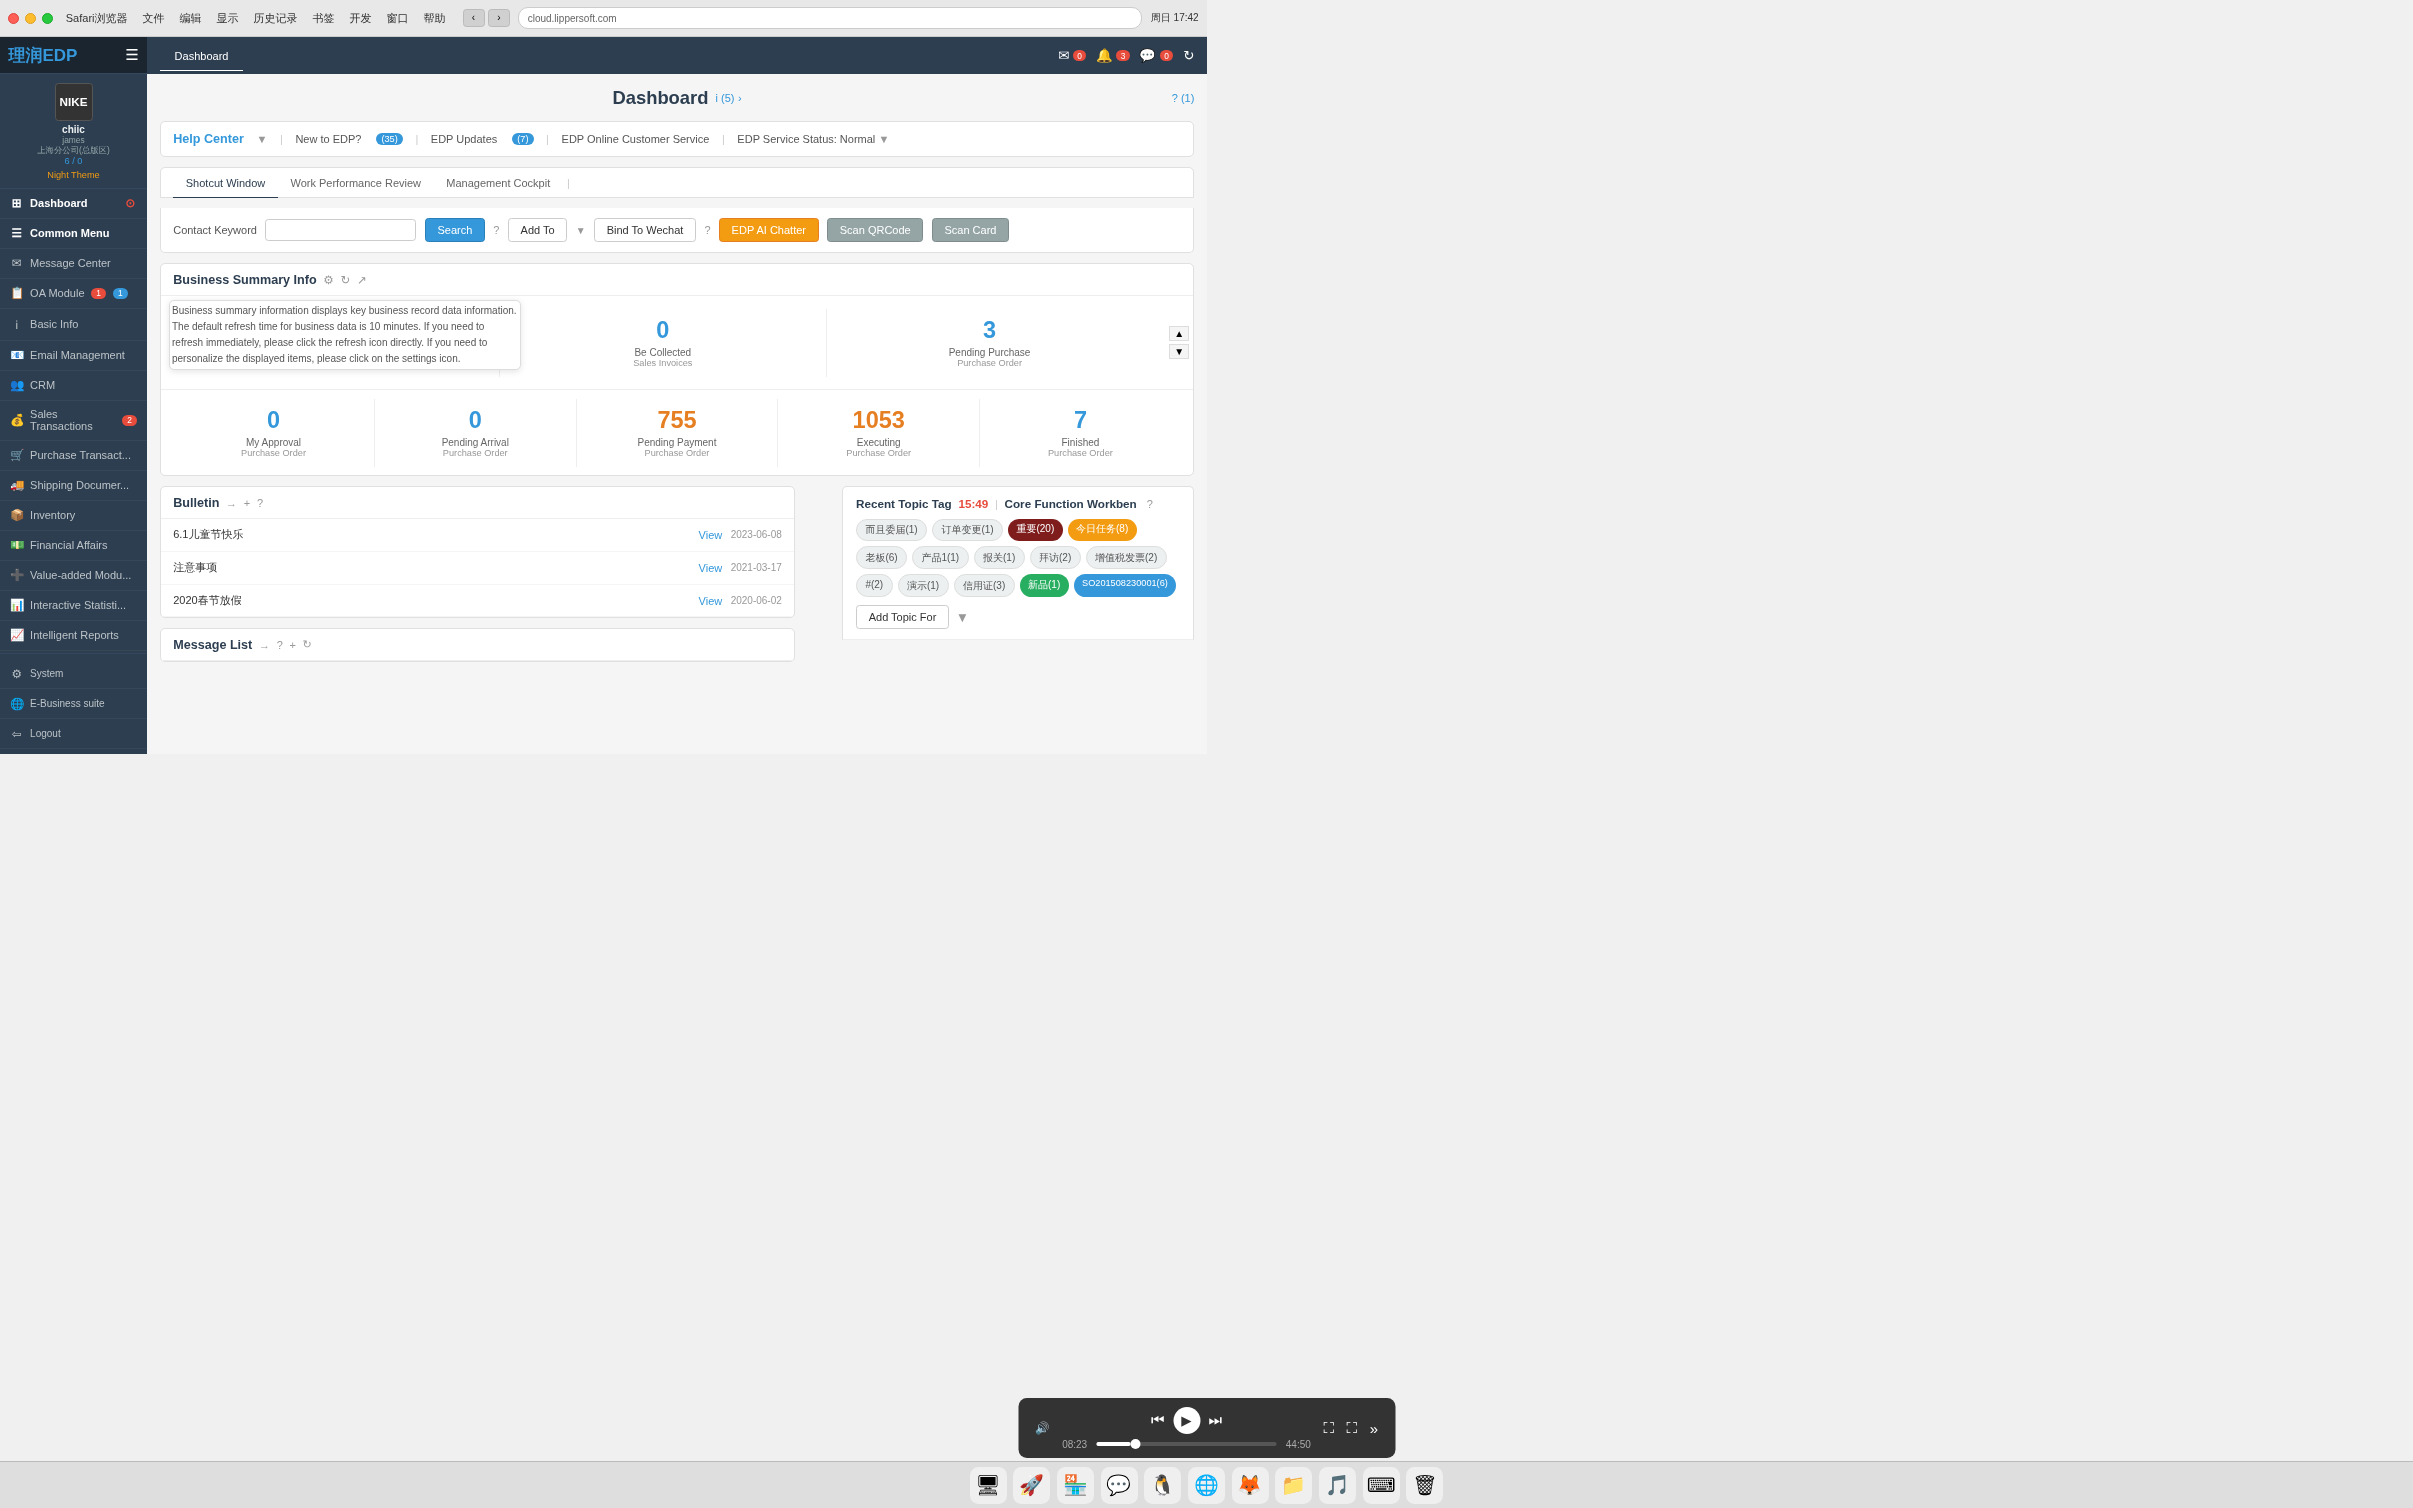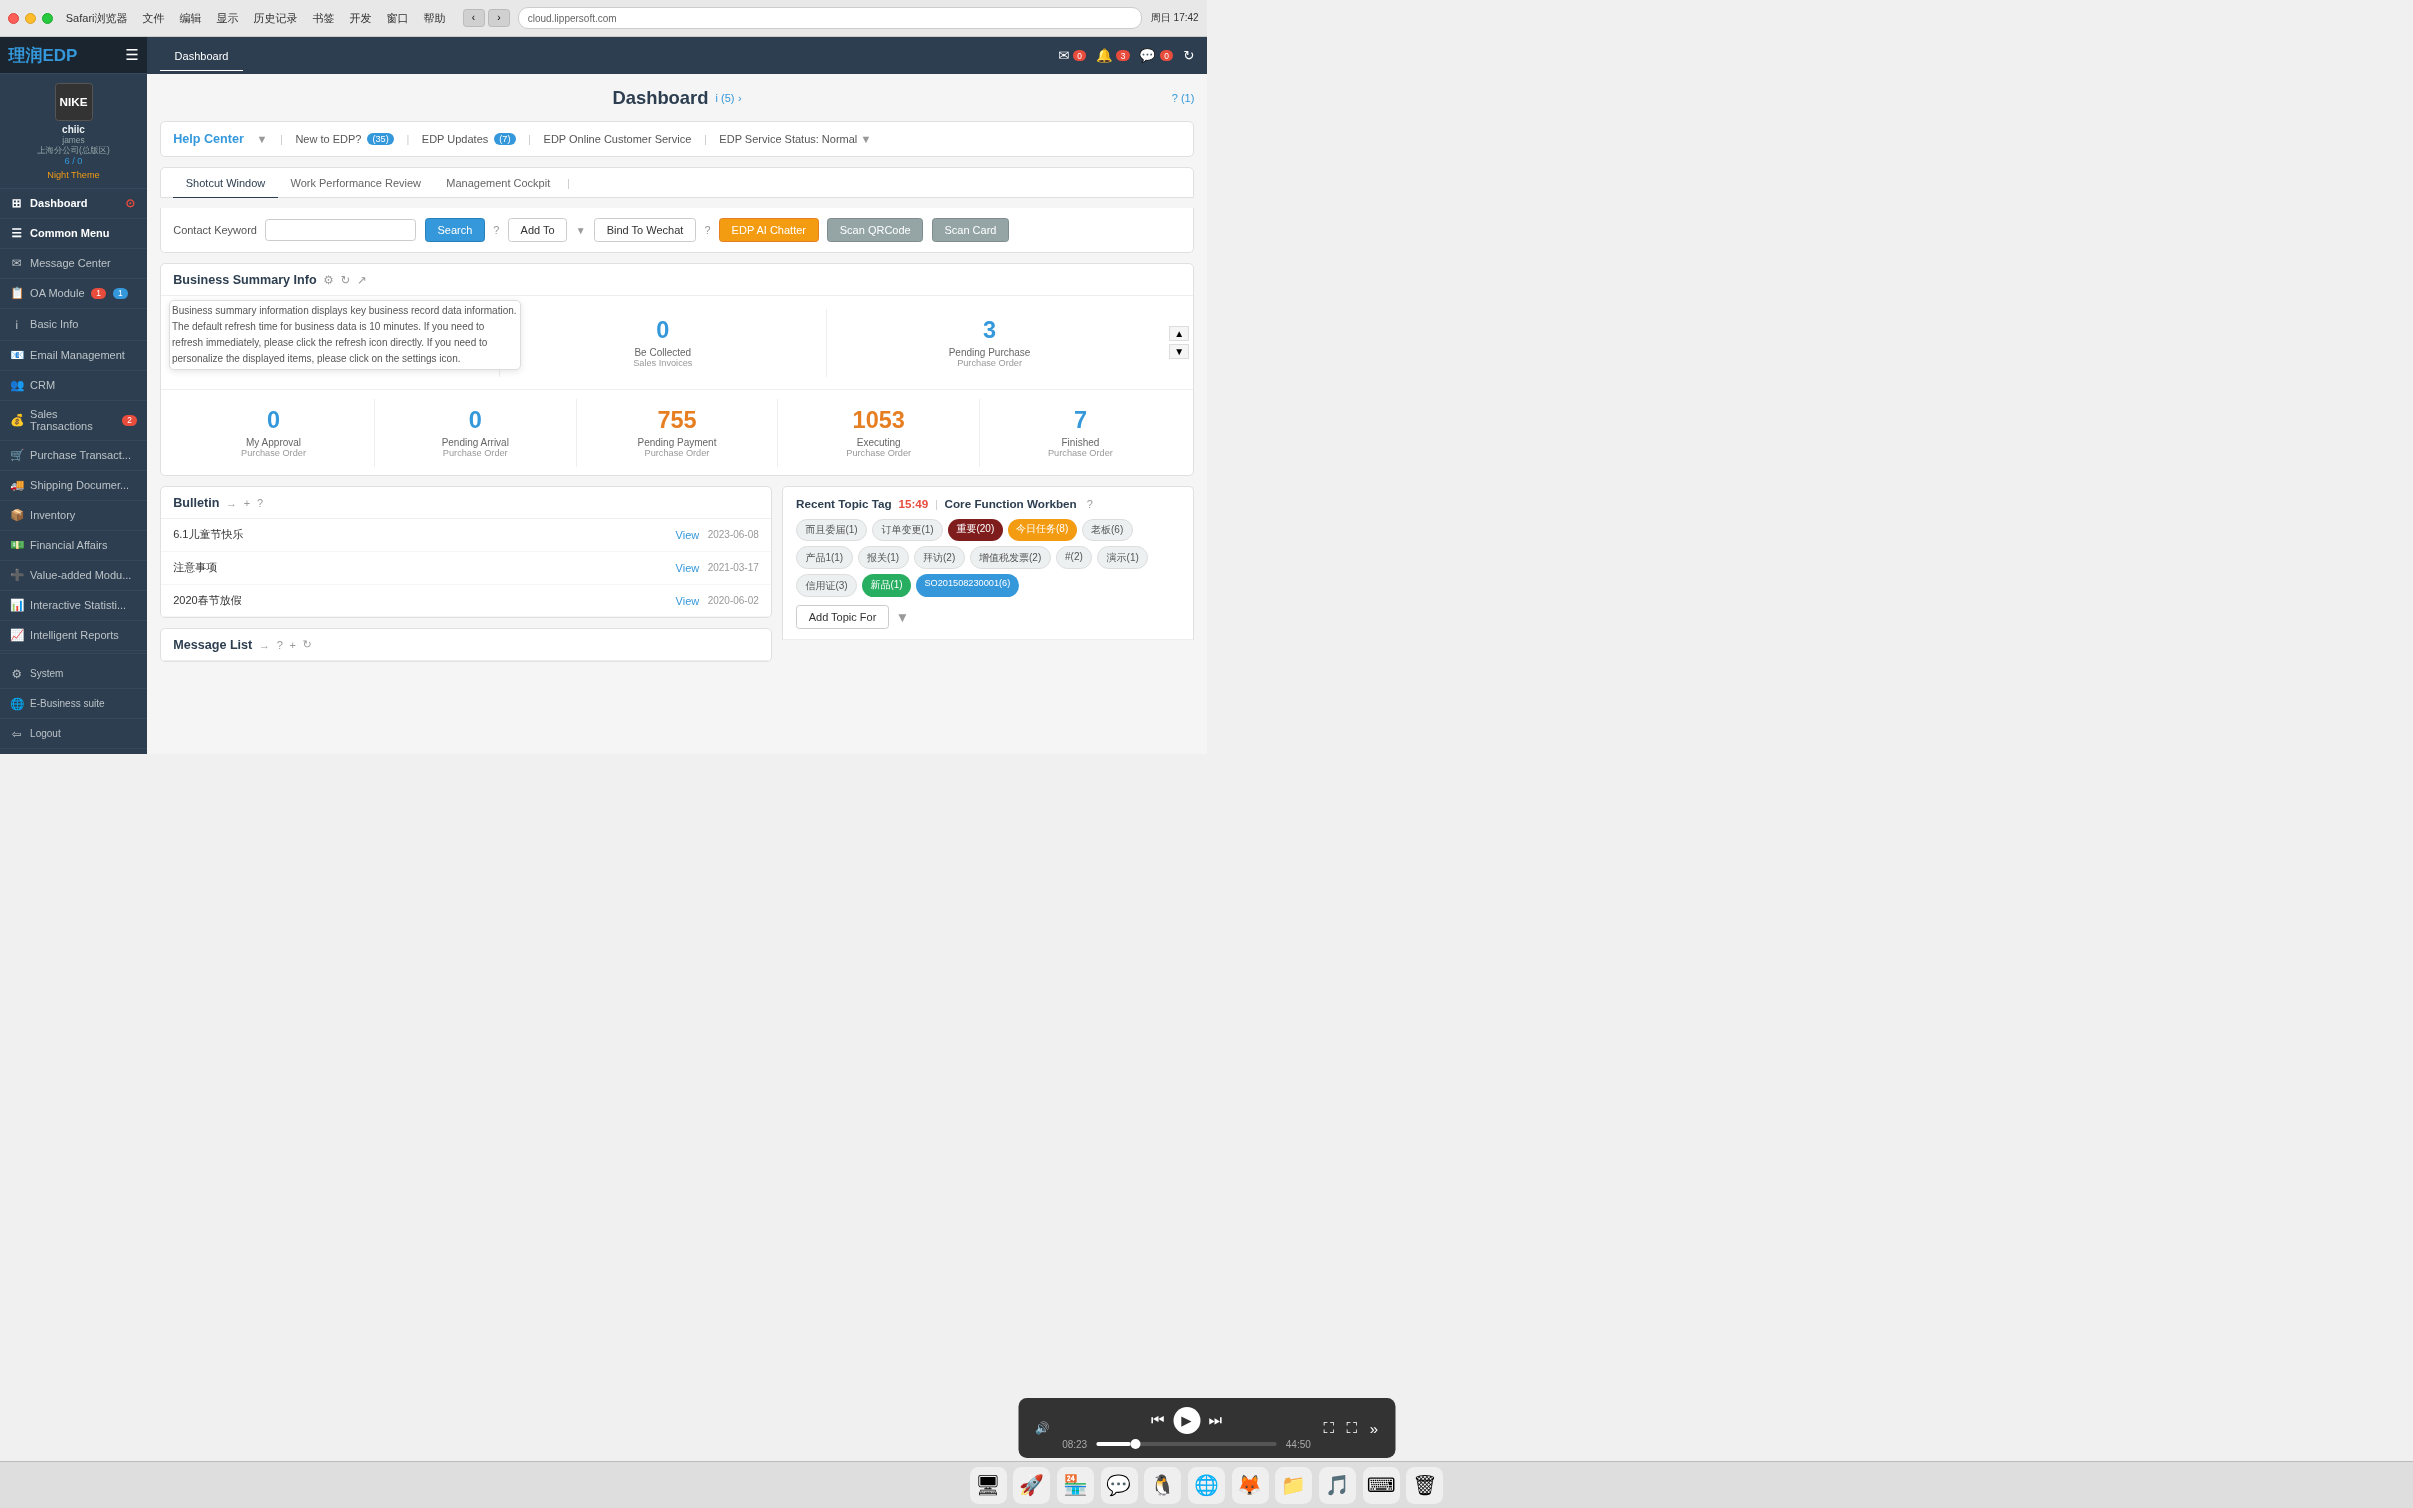--- a/index.html
+++ b/index.html
@@ -58,21 +58,21 @@
 
     
     .dashboard-title-row { display: flex; align-items: center; justify-content: center; margin-bottom: 12.6px; position: relative; }
     .dashboard-title { font-size: 18.4px; font-weight: bold; color: #2c3e50; }
     .dashboard-info { color: #3498db; margin-left: 6.7px; font-size: 11px; cursor: pointer; }
     .help-btn { position: absolute; right: 0; color: #3498db; font-size: 11px; cursor: pointer; }
 
     
     .help-center-bar { background: white; border-radius: 5px; padding: 10px 12.6px; display: flex; align-items: center; gap: 12.6px; margin-bottom: 10px; flex-wrap: wrap; border: 0.8px solid #e0e0e0; }
     .help-center-title { color: #3498db; font-size: 12.6px; font-weight: bold; cursor: pointer; }
-    .help-item { color: #555; font-size: 11px; cursor: pointer; display: flex; align-items: center; gap: 6px; justify-content: flex-end; }
+    .help-item { color: #555; font-size: 11px; cursor: pointer; display: flex; align-items: center; gap: 15px; justify-content: flex-end; }
     .help-item .badge { background: #3498db; color: white; border-radius: 8.4px; padding: 0.8px 5px; font-size: 9.2px; }
     .help-divider { color: #ccc; }
     .help-status { color: #555; font-size: 11px; }
 
     
     .shortcut-tabs { display: flex; gap: 0; margin-bottom: 10px; border-bottom: 0.8px solid #ddd; background: white; border-radius: 5px 5px 0 0; padding: 0 12.6px; border: 0.8px solid #e0e0e0; }
     .shortcut-tab { padding: 8.4px 12.6px; font-size: 11px; cursor: pointer; color: #666; border-bottom: 1.7px solid transparent; margin-bottom: -0.8px; }
     .shortcut-tab.active { color: #2c3e50; border-bottom: 1.7px solid #2c3e50; font-weight: 500; }
 
     
@@ -95,21 +95,21 @@
     .bs-metric { flex: 1; min-width: 109px; text-align: center; padding: 8.4px; border-right: 0.8px solid #eee; }
     .bs-metric:last-child { border-right: none; }
     .bs-metric-value { font-size: 23.5px; font-weight: bold; color: #3498db; }
     .bs-metric-value.orange { color: #e67e22; }
     .bs-metric-label { font-size: 10px; color: #666; margin-top: 3.4px; }
     .bs-metric-sublabel { font-size: 9.2px; color: #999; }
 
     
     .two-col { display: flex; gap: 10px; margin-bottom: 10px; }
     .col-left { flex: 1; }
-    .col-right { width: 412px; }
+    .col-right { width: 352px; margin-left: 37px; }
 
     
     .bulletin-section { background: white; border: 0.8px solid #e0e0e0; border-radius: 5px; overflow: hidden; }
     .section-header { padding: 8.4px 12.6px; display: flex; align-items: center; gap: 6.7px; border-bottom: 0.8px solid #eee; }
     .section-title { font-size: 12.6px; font-weight: bold; color: #2c3e50; }
     .section-icon { color: #999; cursor: pointer; font-size: 11px; }
     .bulletin-item { display: flex; align-items: center; padding: 8.4px 12.6px; border-bottom: 0.8px solid #f5f5f5; gap: 8.4px; }
     .bulletin-name { color: #333; font-size: 11px; flex: 1; }
     .bulletin-link { color: #3498db; font-size: 11px; cursor: pointer; text-decoration: none; }
     .bulletin-date { color: #999; font-size: 10px; margin-left: auto; }

